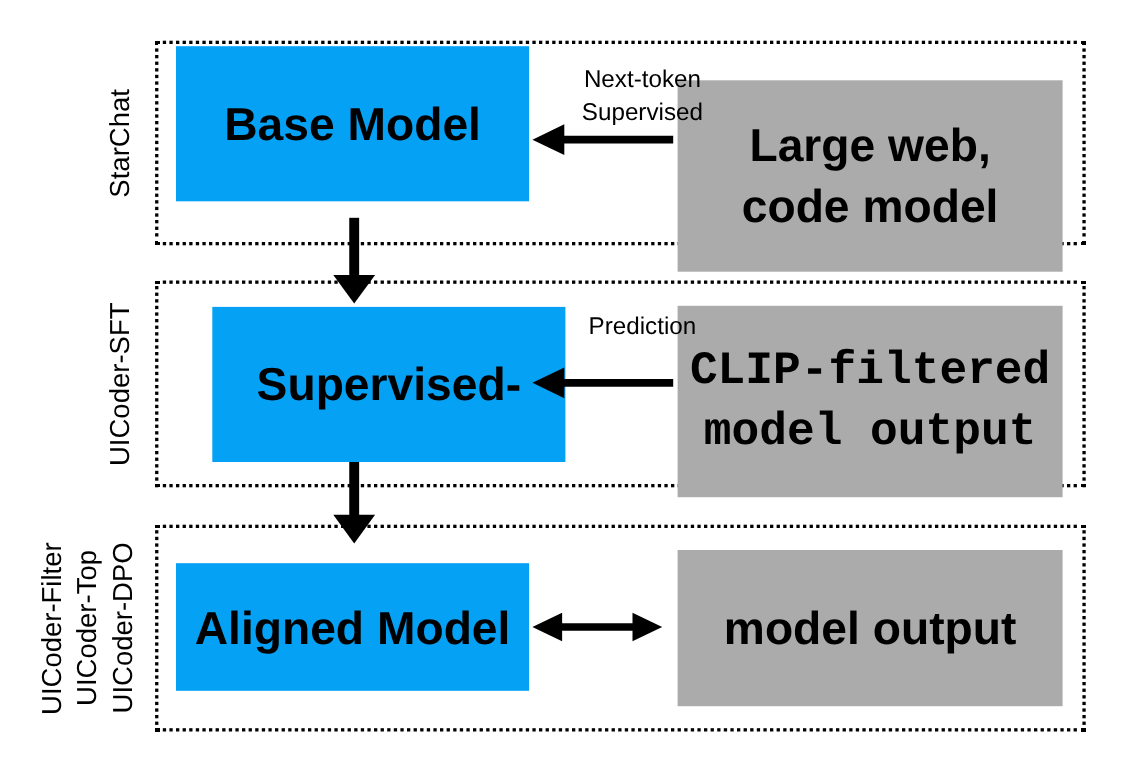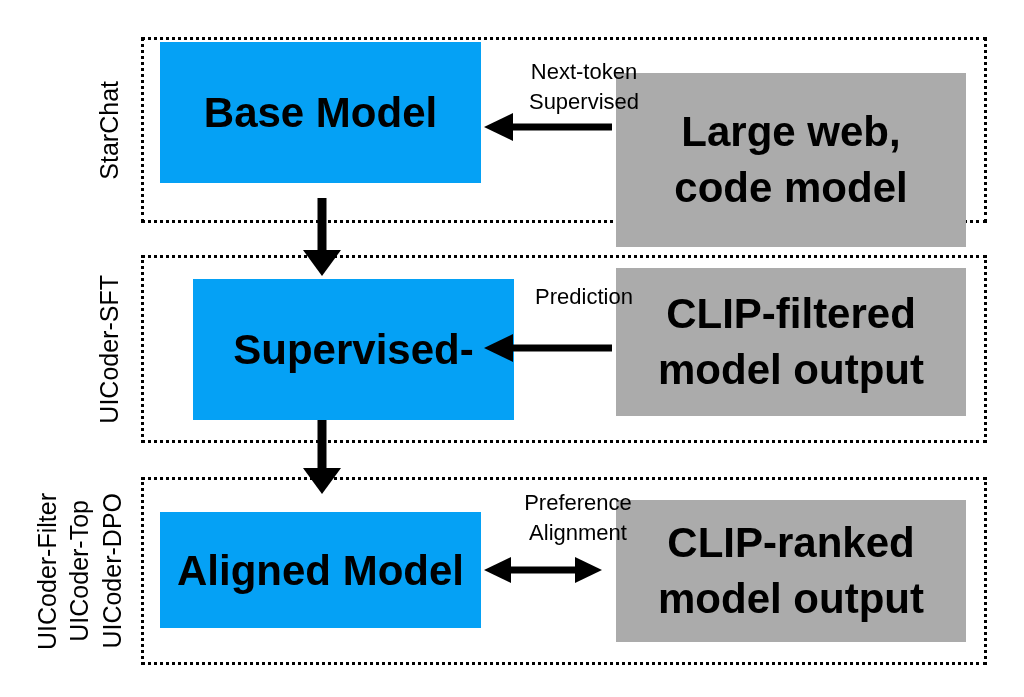--- a/index.html
+++ b/index.html
@@ -79,21 +79,21 @@
     flex-direction: column;
     align-items: center;
     justify-content: center;
     text-align: center;
     font-weight: bold;
     font-size: 42px;
     line-height: 56px;
     color: #000000;
   }
   #data-1 { top: 73px;  height: 174px; }
-  #data-2 { top: 268px; height: 148px; }
+  #data-2 { top: 278px; height: 174px; font-family: Liberation Mono, monospace; }
   #data-3 { top: 500px; height: 142px; }
 
   
   .arrow-label {
     position: absolute;
     width: 134px;
     text-align: center;
     font-size: 22px;
     line-height: 30px;
     color: var(--line, #000000);
@@ -155,26 +155,21 @@
   <div id="frame-3" class="section-frame"></div>
   <div id="side-3" class="side-labels">
     <span>UICoder-Filter</span>
     <span>UICoder-Top</span>
     <span>UICoder-DPO</span>
   </div>
   <div id="model-3" class="model-box">
     <span>Aligned Model</span>
   </div>
   <div id="data-3" class="data-box">
-    <span>CLIP-ranked</span>
     <span>model output</span>
-  </div>
-  <div id="arrow-label-3" class="arrow-label">
-    <div>Preference</div>
-    <div>Alignment</div>
   </div>
 
   <svg id="arrow-layer" viewBox="0 0 1024 697" xmlns="http://www.w3.org/2000/svg">
 
     <g>
       <line x1="612" y1="127" x2="508" y2="127" stroke-width="7"></line>
       <polygon points="484,127 513,113 513,141"></polygon>
     </g>
 
     <g>

